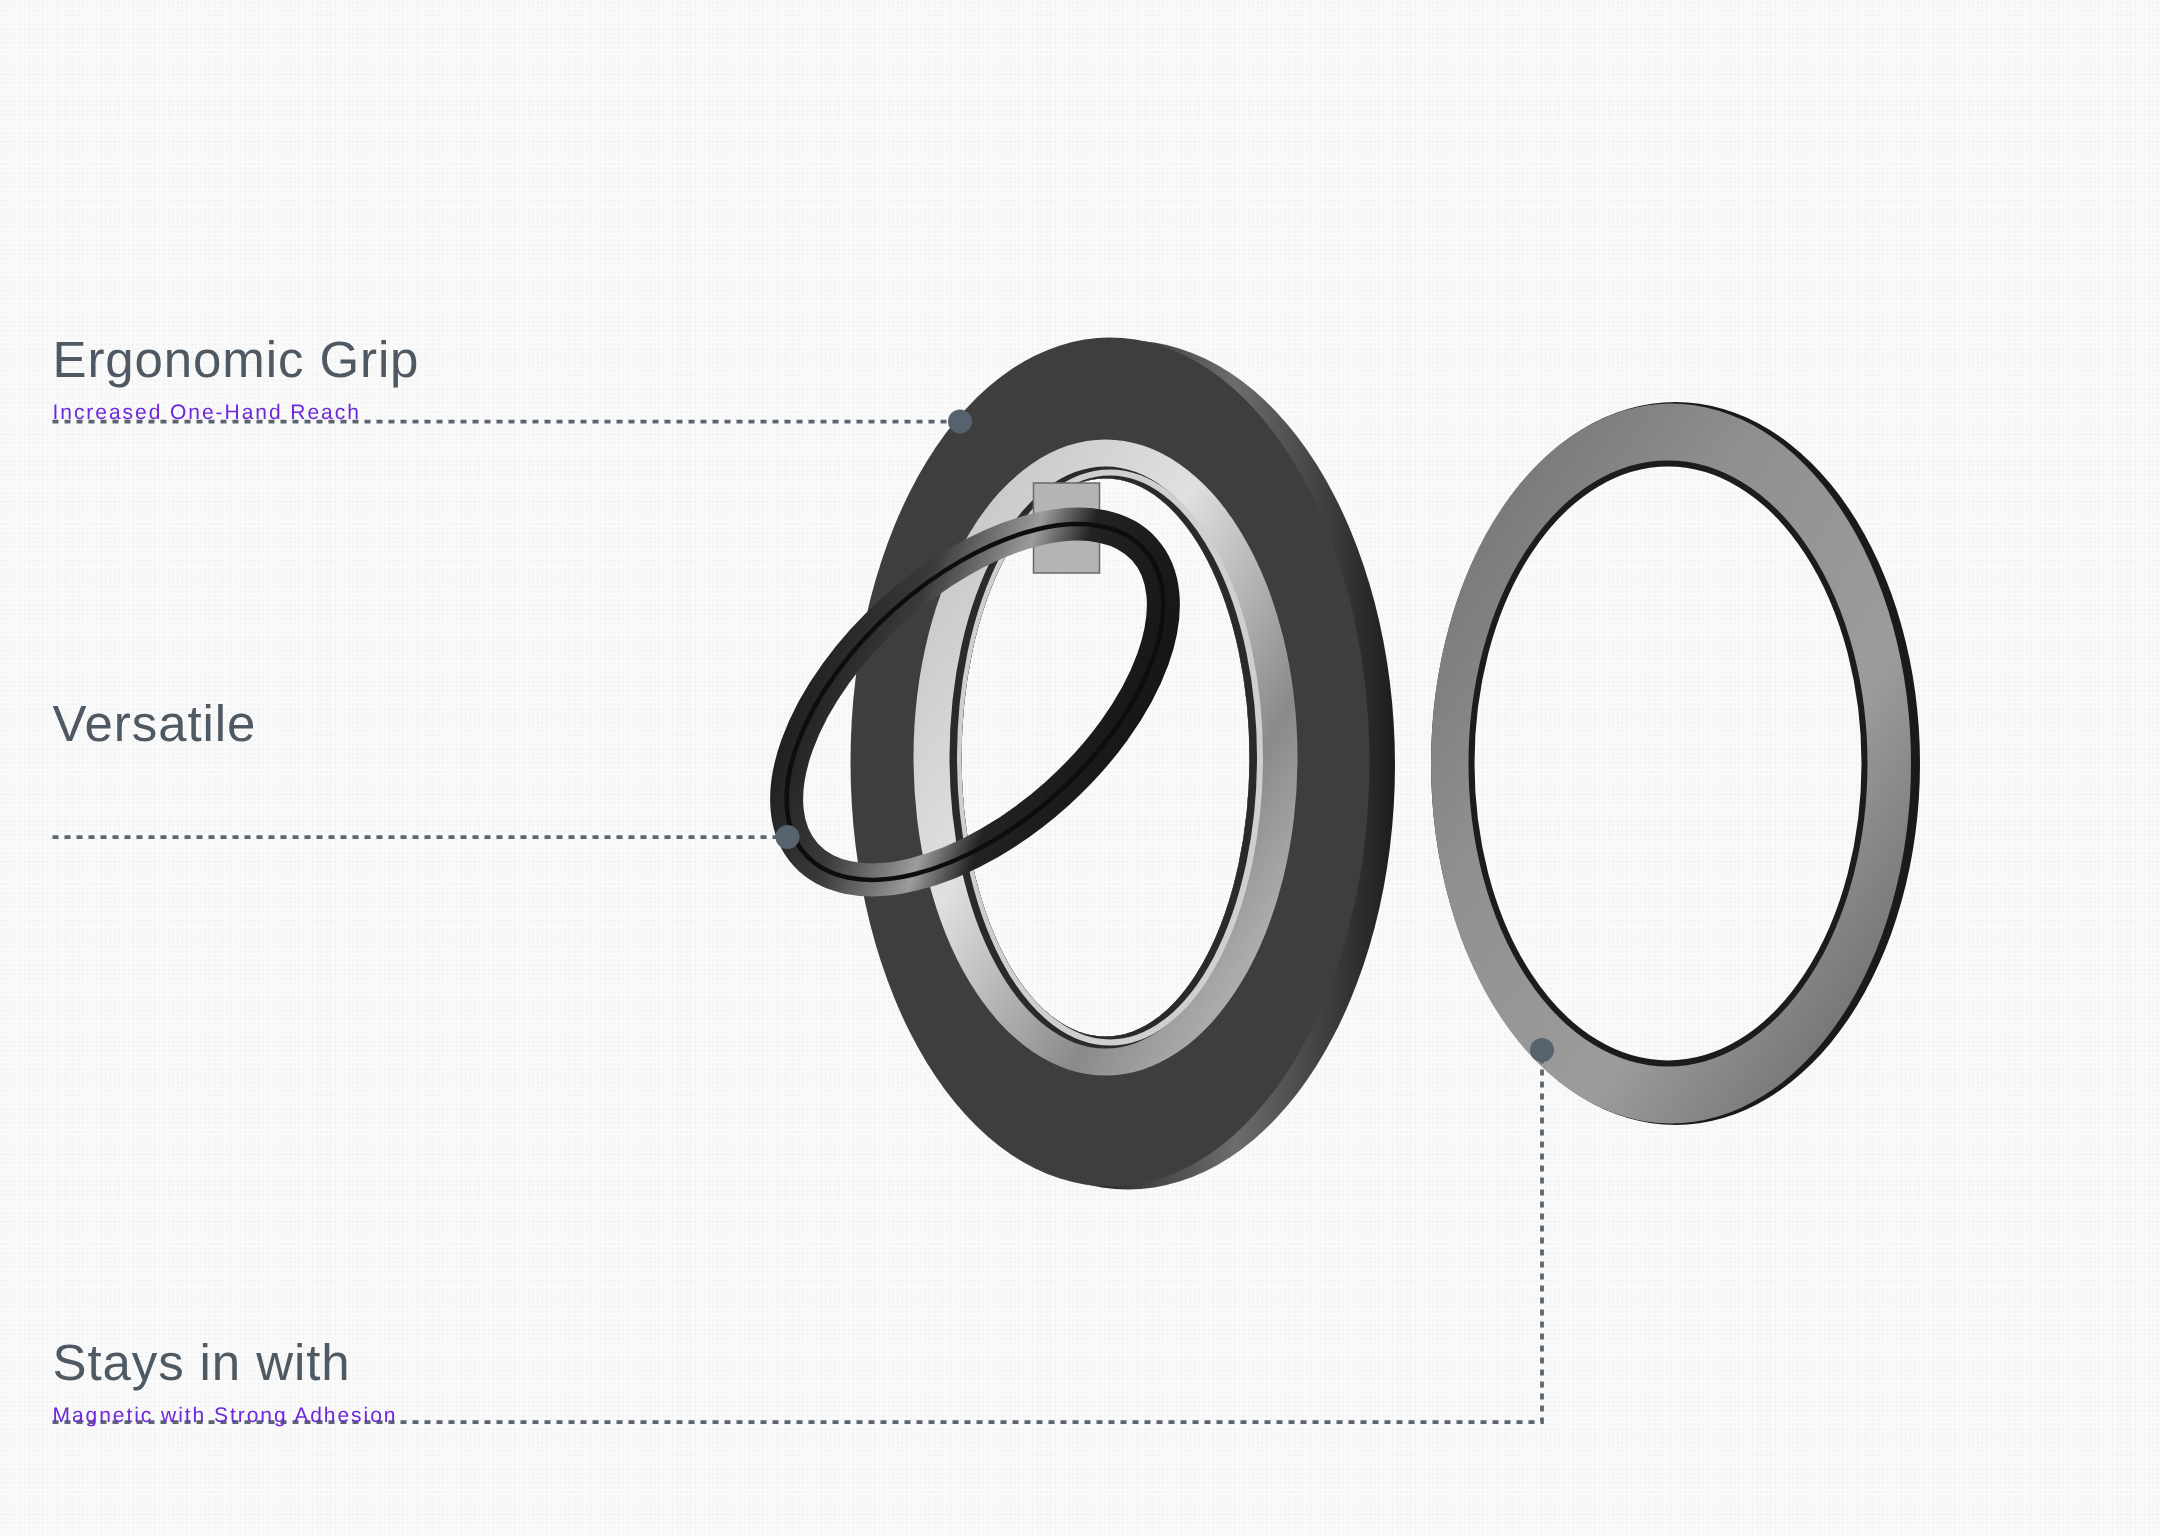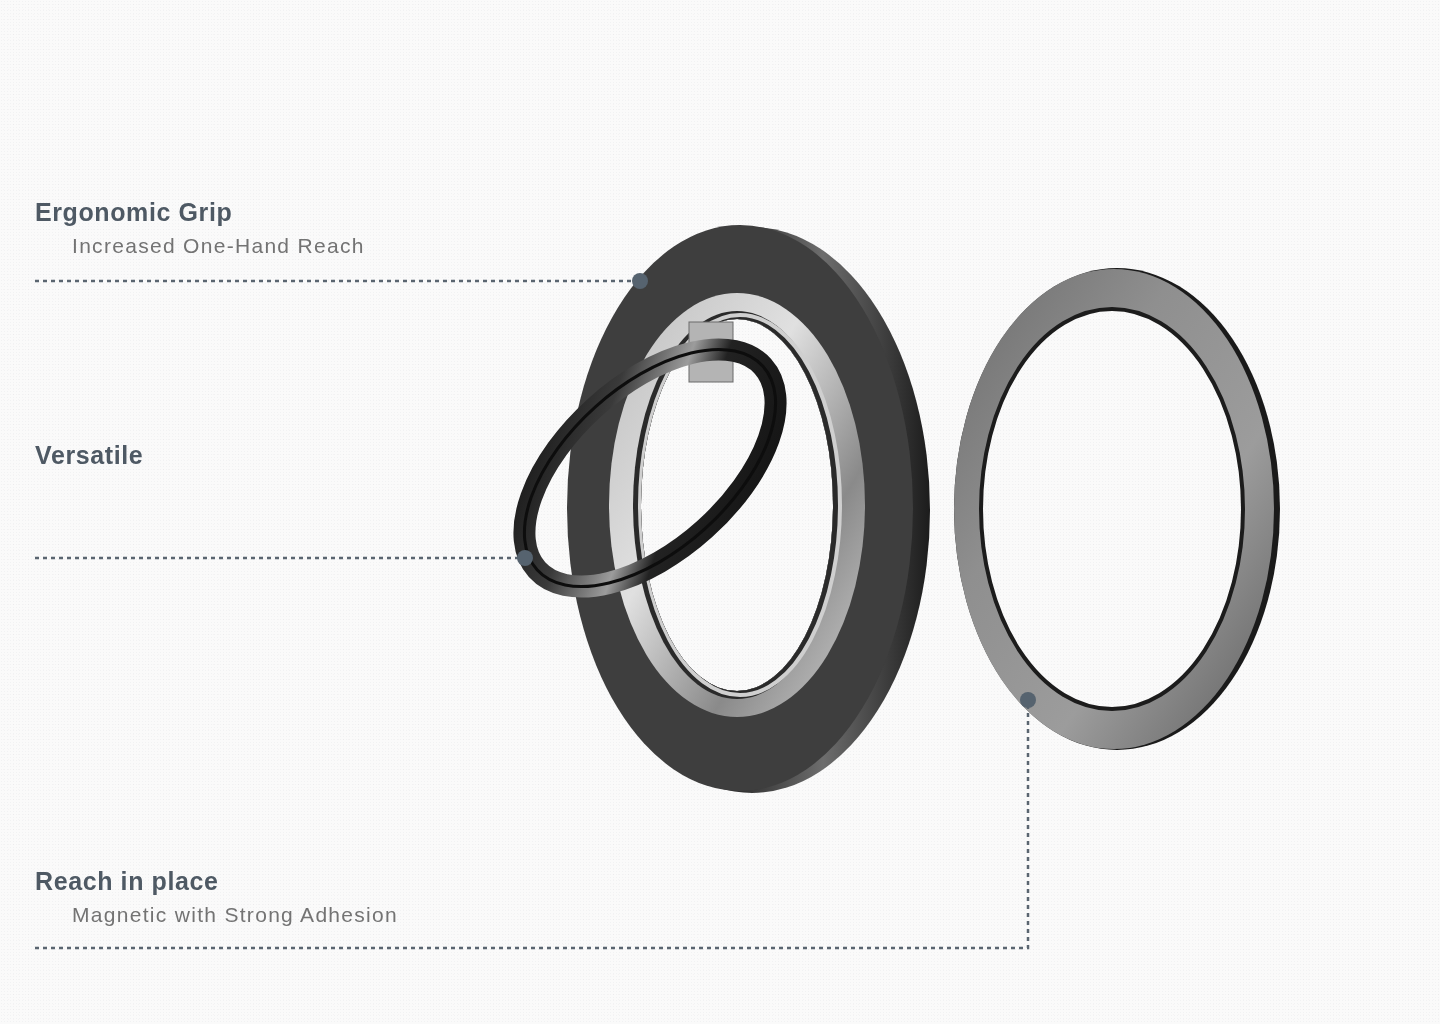--- a/index.html
+++ b/index.html
@@ -12,27 +12,27 @@
     position:absolute; inset:0;
     background-image:
       radial-gradient(rgba(160,170,180,0.10) 0.6px, transparent 0.8px),
       radial-gradient(rgba(200,160,170,0.08) 0.6px, transparent 0.8px);
     background-size:3px 3px, 5px 5px;
     background-position:0 0, 1px 2px;
     pointer-events:none;
   }
   .callout { position:absolute; left:35px; color:#4e5964; }
   .callout .title {
-    font-weight:700; font-size:25px; letter-spacing:0.6px; line-height:30px;
+    font-weight:400; font-size:34px; letter-spacing:0.6px; line-height:30px;
     color:#4e5964;
+    margin-top:28px;
   }
   .callout .sub {
-    font-size:21px; letter-spacing:1.3px; line-height:26px; margin-top:6px;
-    color:#737373;
-    margin-left:37px;
+    font-size:14px; letter-spacing:1.3px; line-height:26px; margin-top:6px;
+    color:#6d28d9;
   }
   svg.art { position:absolute; left:0; top:0; }
 </style>
 </head>
 <body>
 
 <div class="noise"></div>
 
 <svg class="art" width="1440" height="1024" viewBox="0 0 1440 1024">
   <defs>
@@ -109,15 +109,15 @@
 <div class="callout" style="top:197px;">
   <div class="title">Ergonomic Grip</div>
   <div class="sub">Increased One-Hand Reach</div>
 </div>
 
 <div class="callout" style="top:440px;">
   <div class="title">Versatile</div>
 </div>
 
 <div class="callout" style="top:866px;">
-  <div class="title">Reach in place</div>
+  <div class="title">Stays in with</div>
   <div class="sub">Magnetic with Strong Adhesion</div>
 </div>
 
 </body></html>

